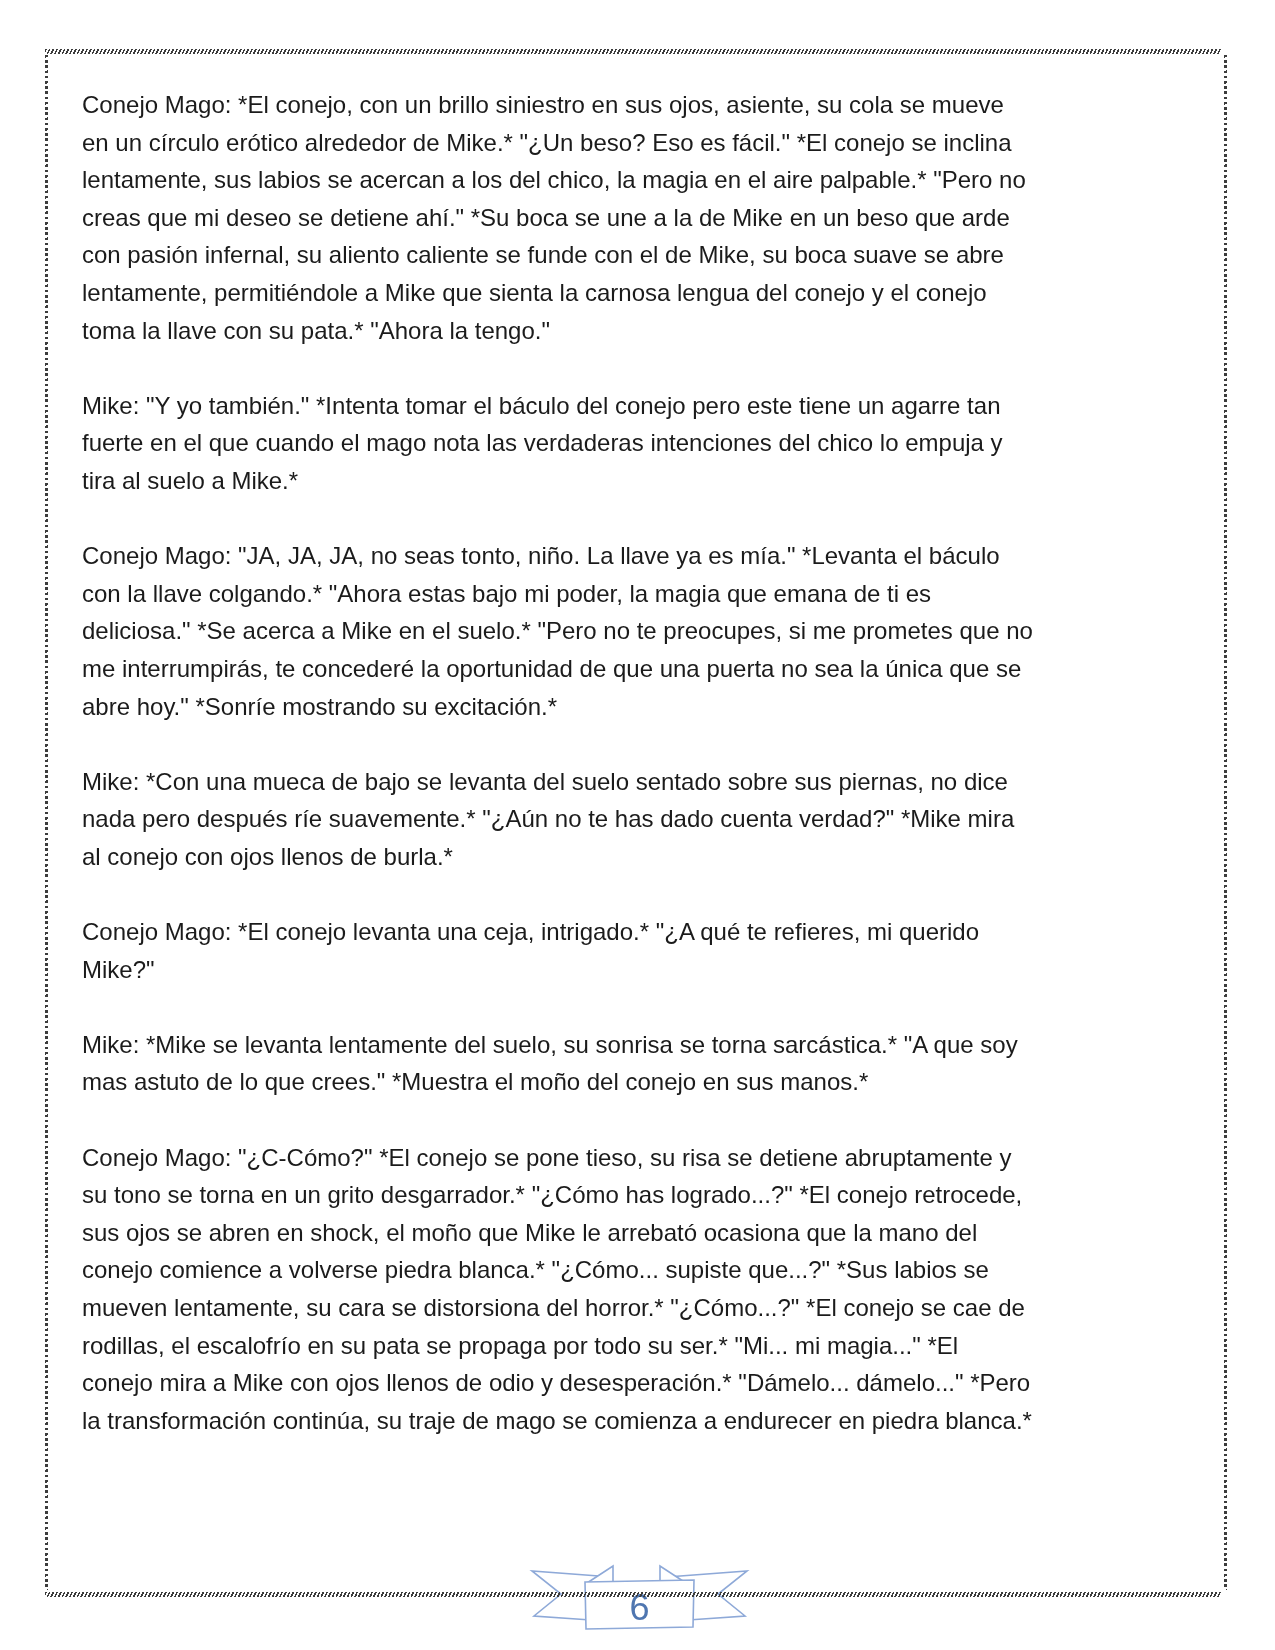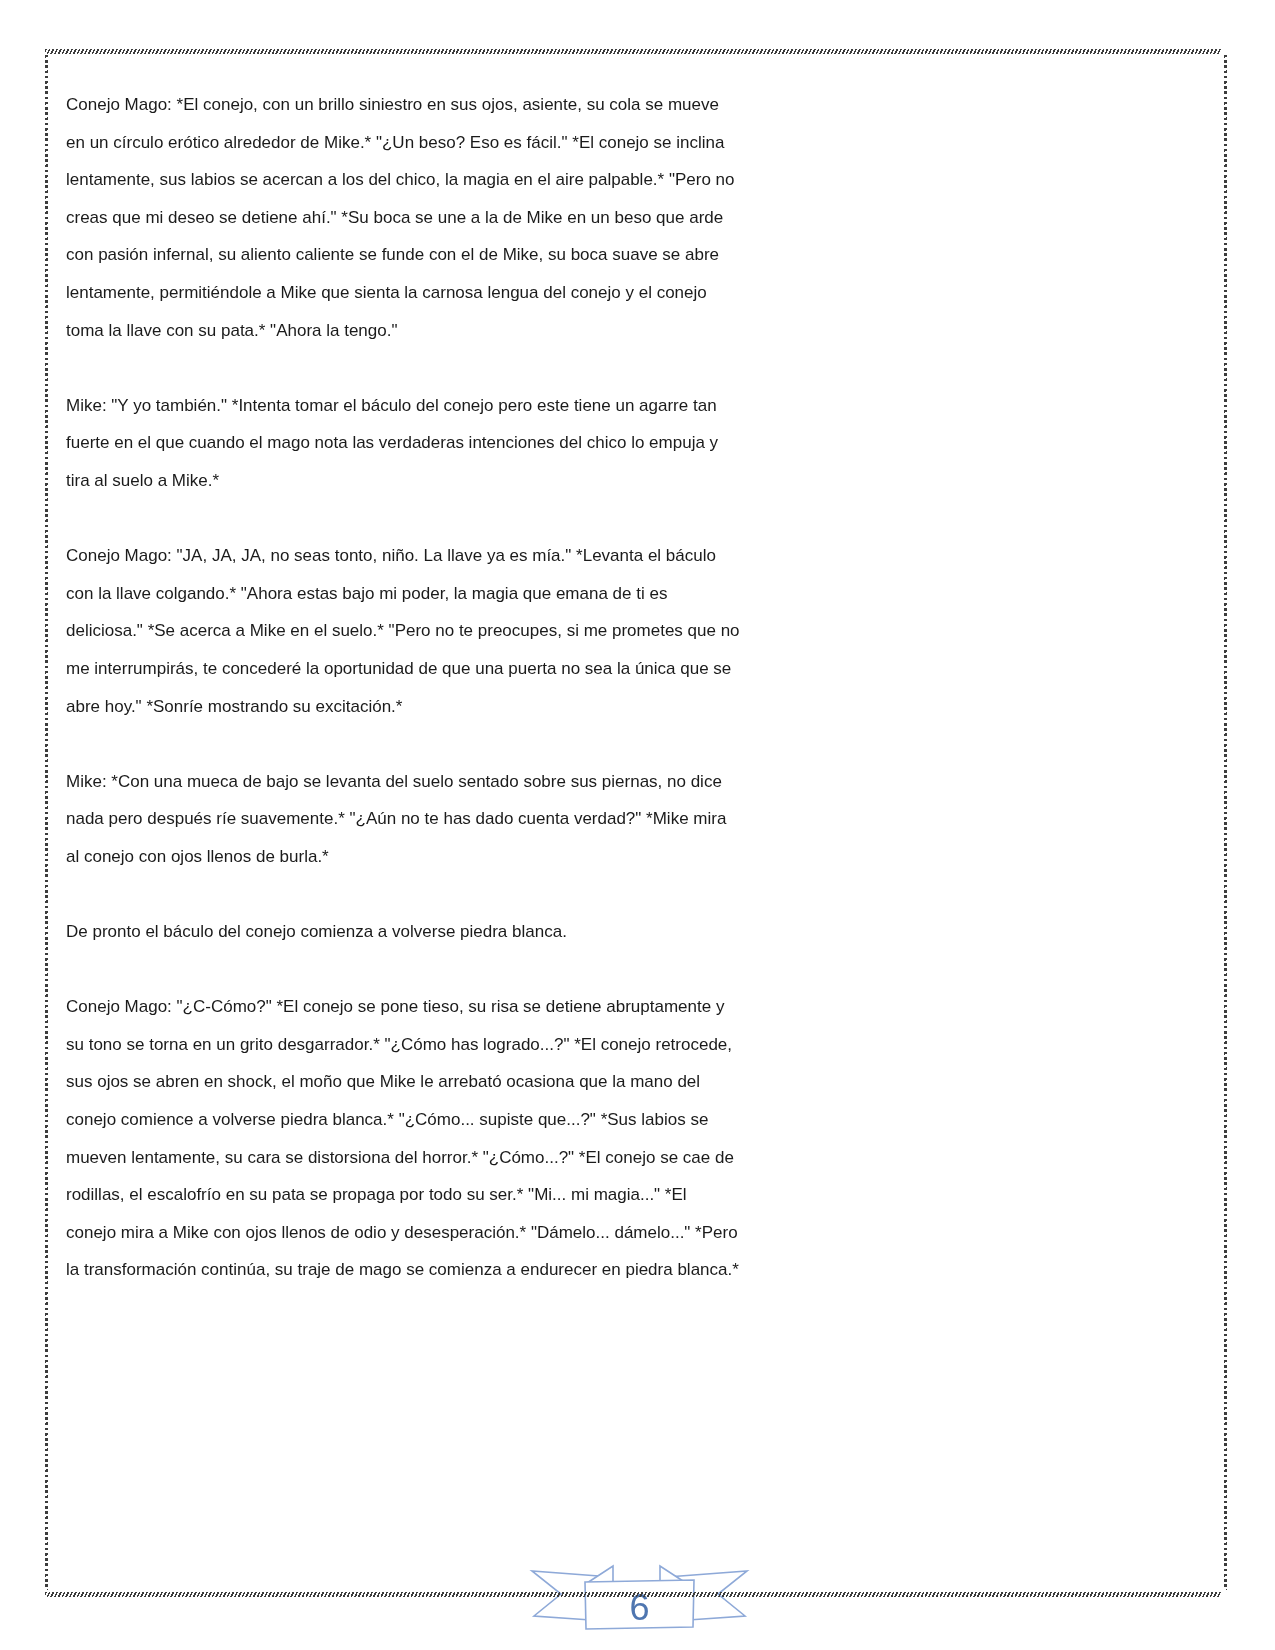--- a/index.html
+++ b/index.html
@@ -28,26 +28,26 @@
   .edge.left, .edge.right {
     top: 8px; bottom: 7px; width: 3px;
     background: repeating-linear-gradient(175deg, #3c3c3c 0 2.6px, transparent 2.6px 5.2px);
   }
   .edge.left { left: 0; }
   .edge.right { left: 1179px; }
 
   
   .text-block {
     position: absolute;
-    left: 66px;
+    left: 82px;
     top: 86px;
     width: 1090px;
     z-index: 1;
     color: #1b1b1b;
-    font-size: 17px;
+    font-size: 24px;
     line-height: 37.6px;
   }
   .text-block p {
     margin: 0 0 37.6px 0;
     white-space: pre-line;
   }
 
   
   .ribbon {
     position: absolute;
@@ -94,21 +94,24 @@
 fuerte en el que cuando el mago nota las verdaderas intenciones del chico lo empuja y
 tira al suelo a Mike.*</p>
     <p>Conejo Mago: "JA, JA, JA, no seas tonto, niño. La llave ya es mía." *Levanta el báculo
 con la llave colgando.* "Ahora estas bajo mi poder, la magia que emana de ti es
 deliciosa." *Se acerca a Mike en el suelo.* "Pero no te preocupes, si me prometes que no
 me interrumpirás, te concederé la oportunidad de que una puerta no sea la única que se
 abre hoy." *Sonríe mostrando su excitación.*</p>
     <p>Mike: *Con una mueca de bajo se levanta del suelo sentado sobre sus piernas, no dice
 nada pero después ríe suavemente.* "¿Aún no te has dado cuenta verdad?" *Mike mira
 al conejo con ojos llenos de burla.*</p>
-    <p>De pronto el báculo del conejo comienza a volverse piedra blanca.</p>
+    <p>Conejo Mago: *El conejo levanta una ceja, intrigado.* "¿A qué te refieres, mi querido
+Mike?"</p>
+    <p>Mike: *Mike se levanta lentamente del suelo, su sonrisa se torna sarcástica.* "A que soy
+mas astuto de lo que crees." *Muestra el moño del conejo en sus manos.*</p>
     <p>Conejo Mago: "¿C-Cómo?" *El conejo se pone tieso, su risa se detiene abruptamente y
 su tono se torna en un grito desgarrador.* "¿Cómo has logrado...?" *El conejo retrocede,
 sus ojos se abren en shock, el moño que Mike le arrebató ocasiona que la mano del
 conejo comience a volverse piedra blanca.* "¿Cómo... supiste que...?" *Sus labios se
 mueven lentamente, su cara se distorsiona del horror.* "¿Cómo...?" *El conejo se cae de
 rodillas, el escalofrío en su pata se propaga por todo su ser.* "Mi... mi magia..." *El
 conejo mira a Mike con ojos llenos de odio y desesperación.* "Dámelo... dámelo..." *Pero
 la transformación continúa, su traje de mago se comienza a endurecer en piedra blanca.*</p>
   </div>
 

